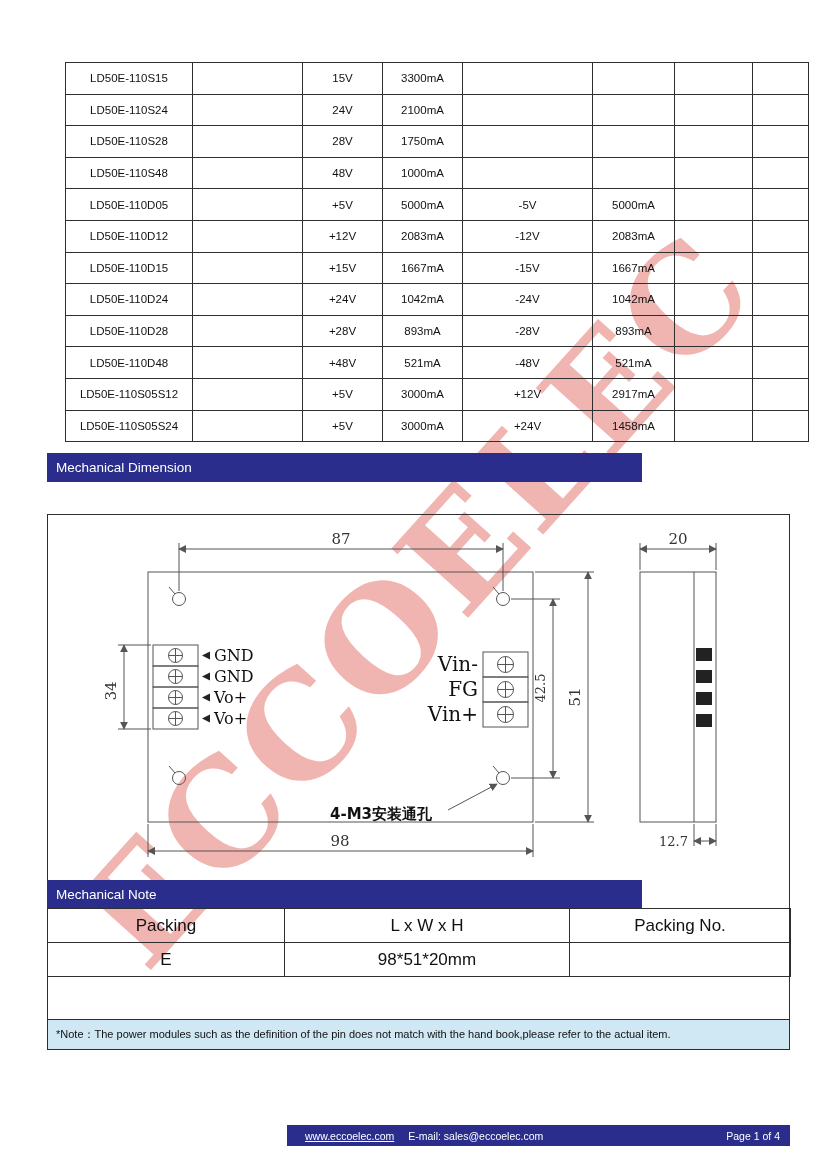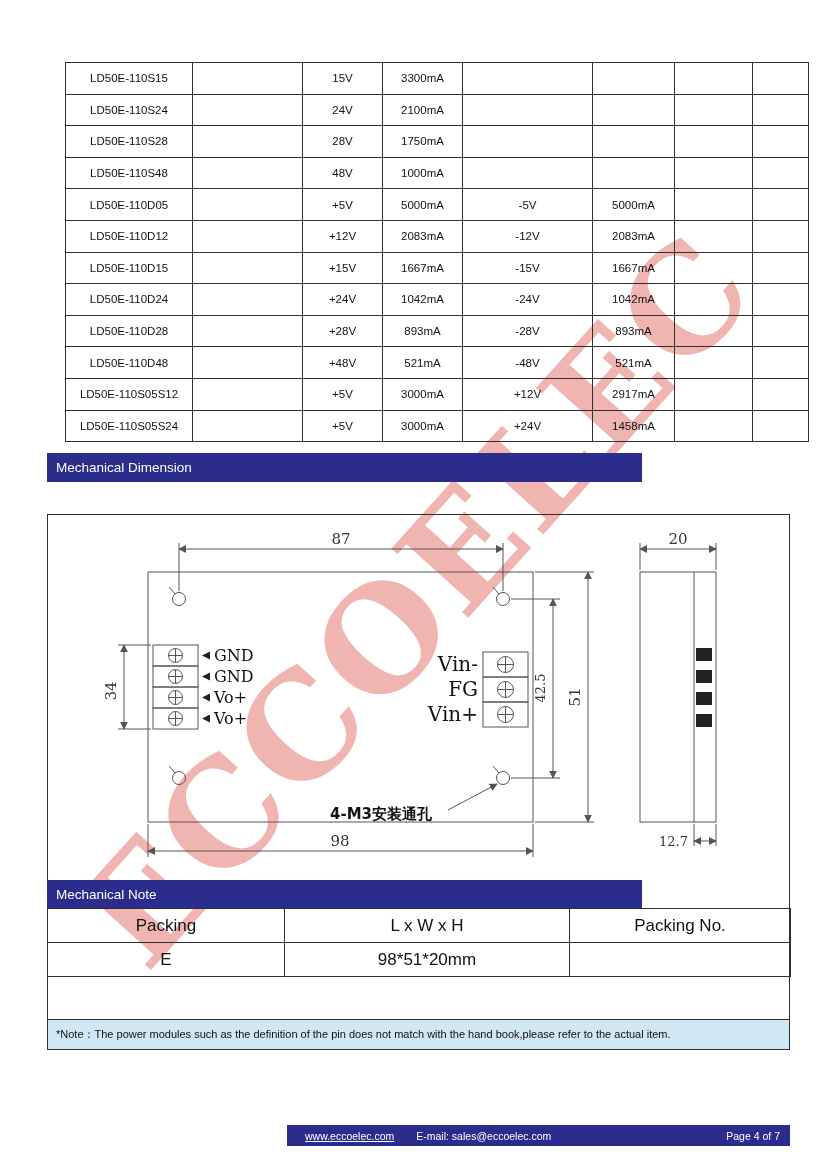--- a/index.html
+++ b/index.html
@@ -22,21 +22,21 @@
   .mech-table{position:absolute;left:47px;top:908px;width:743px;}
   .mech-table td{border:1px solid #2e2e2e;height:33px;text-align:center;vertical-align:middle;
         font-size:17px;padding:0;background:transparent;}
   .note{position:absolute;left:47px;top:1019px;width:743px;height:31px;background:#cfe8f4;
         border:1px solid #2e2e2e;box-sizing:border-box;display:flex;align-items:center;
         padding-left:8px;font-size:11px;z-index:1;}
   .footer{position:absolute;left:287px;top:1125px;width:503px;height:21px;background:#2b2d8c;
         color:#fff;display:flex;align-items:center;justify-content:space-between;
         padding:0 10px 0 18px;box-sizing:border-box;font-size:10.5px;z-index:2;}
   .footer .link{text-decoration:underline;cursor:pointer;}
-  .footer .f-email{margin-left:22px;text-align:center;}
+  .footer .f-email{margin-left:14px;text-align:center;}
   
   .dim{font-family:"DejaVu Serif",serif;font-size:15px;fill:#333;}
   .dim-sm{font-family:"DejaVu Serif",serif;font-size:13px;fill:#333;}
   .pin{font-family:"DejaVu Serif",serif;font-size:16px;fill:#111;}
   .pin-lg{font-family:"DejaVu Serif",serif;font-size:20px;fill:#111;}
   .note-cjk{font-family:"DejaVu Sans",sans-serif;font-size:15px;font-weight:bold;fill:#111;}
   .caption{font-family:"Liberation Sans",sans-serif;font-size:15px;font-weight:bold;
         fill:#111;letter-spacing:1px;}
 </style>
 </head>
@@ -349,16 +349,16 @@
   </table>
 
   <div class="note">
     <span>*Note：The power modules such as the definition of the pin does not match with the hand book,please refer to the actual item.</span>
   </div>
 
   <div class="footer">
     <span class="f-left">
       <span class="link">www.eccoelec.com</span><span class="f-email">E-mail: sales@eccoelec.com</span>
     </span>
-    <span>Page 4 of 7</span>
+    <span>Page 1 of 4</span>
   </div>
 
 </div>
 
 </body></html>

